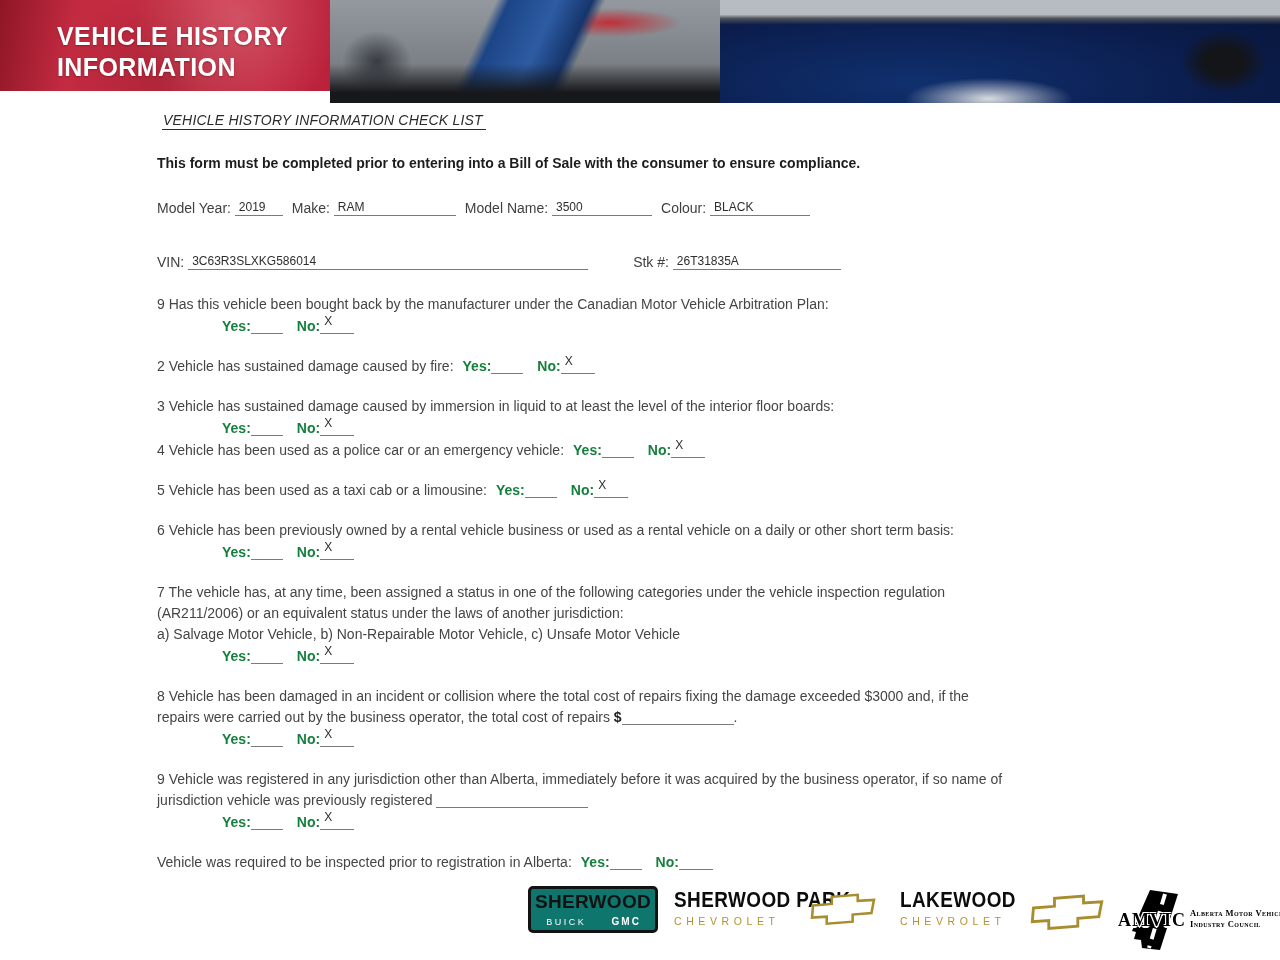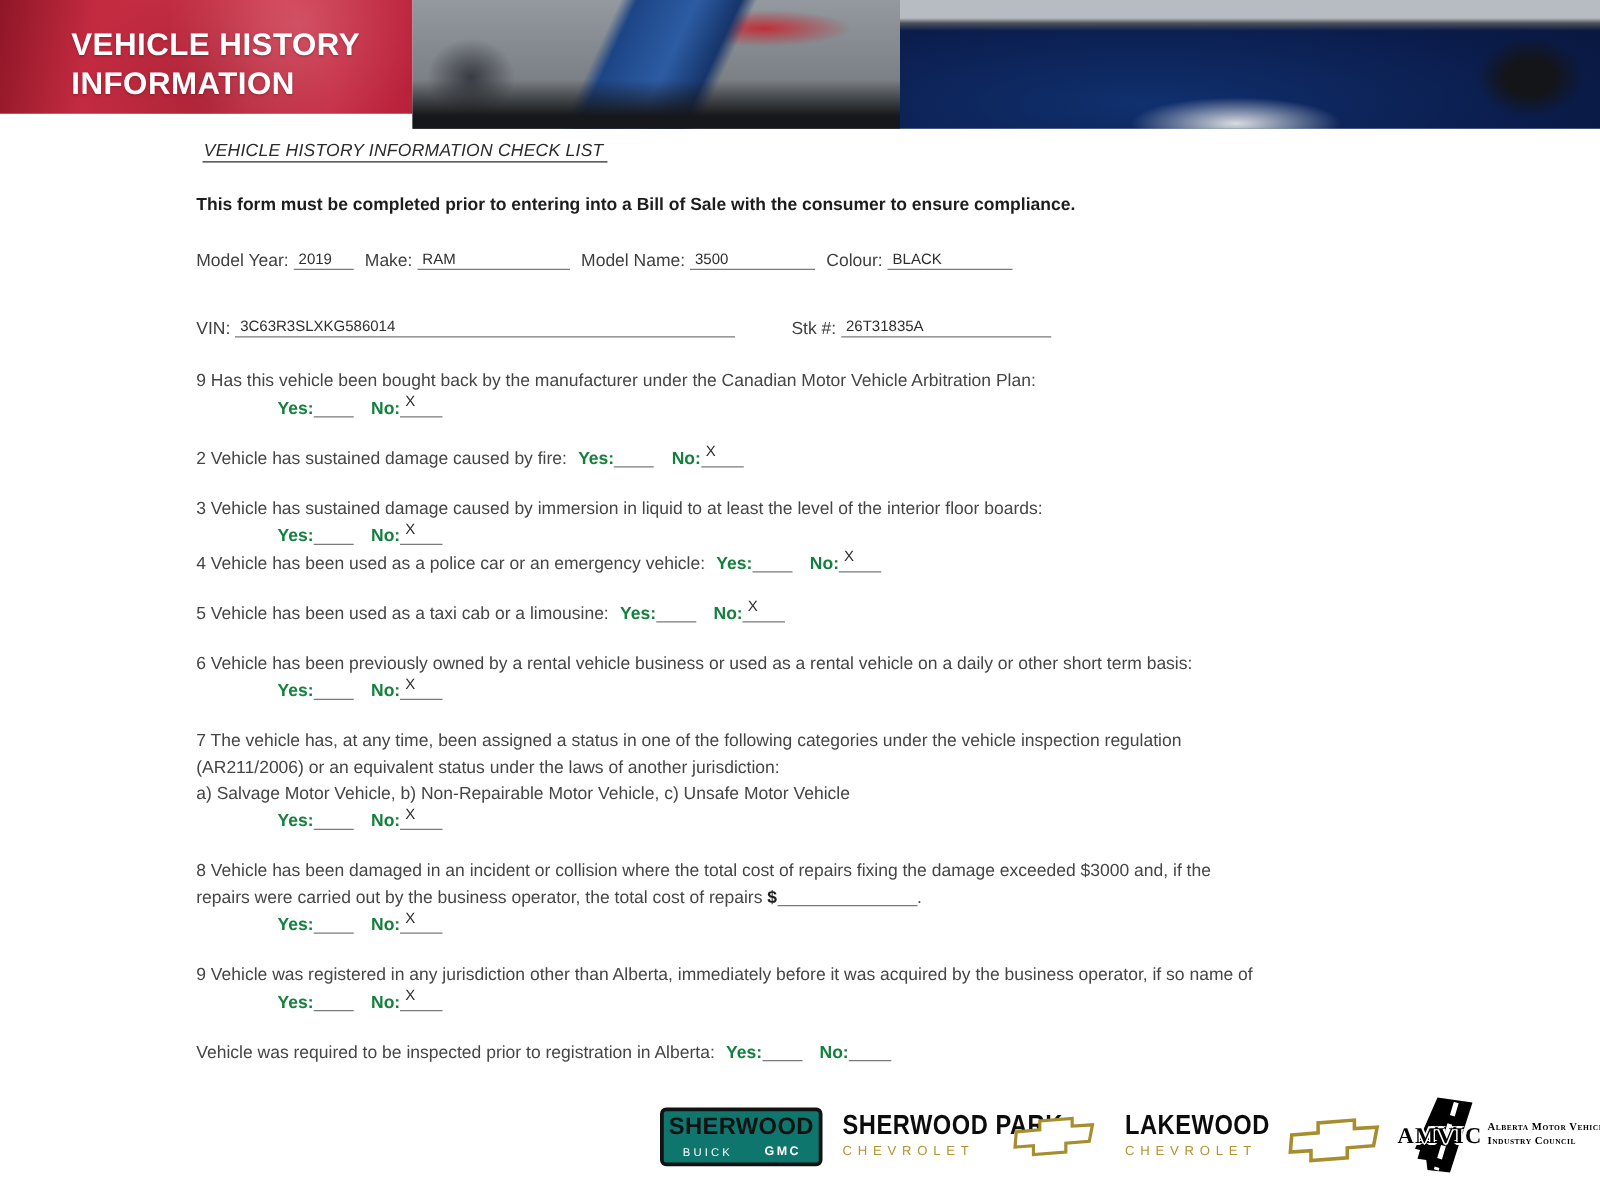--- a/index.html
+++ b/index.html
@@ -90,21 +90,21 @@
   .logo-lw { left:900px; width:204px; }
   .chev-name {
     font-size:22px; font-weight:900; color:#0c0c0c; white-space:nowrap;
     transform:scaleX(.86); transform-origin:left; letter-spacing:.5px; line-height:24px;
   }
   .chev-sub { font-size:10.5px; color:#b3922f; letter-spacing:4.6px; margin-top:3px; white-space:nowrap; }
   .chev-bowtie { position:absolute; top:1px; }
   .logo-sp .chev-bowtie { right:4px; width:66px; height:40px; }
   .logo-lw .chev-bowtie { right:0px; width:74px; height:46px; }
 
-  .logo-amvic { position:absolute; left:1118px; top:0; width:156px; height:66px; }
+  .logo-amvic { position:absolute; left:1118px; top:12px; width:156px; height:66px; }
   .amvic-shape { position:absolute; left:6px; top:0; width:62px; height:64px; }
   .amvic-acronym {
     position:absolute; left:0px; top:22px; font-family:"Liberation Serif", serif;
     font-weight:bold; font-size:18px; letter-spacing:1px; color:#000;
     text-shadow:-1px -1px 0 #fff, 1px -1px 0 #fff, -1px 1px 0 #fff, 1px 1px 0 #fff, 0 2px 0 #fff;
   }
   .amvic-text {
     position:absolute; left:72px; top:20px; font-family:"Liberation Serif", serif;
     font-weight:bold; font-size:8.5px; line-height:10.5px; color:#000;
     font-variant:small-caps; letter-spacing:.4px; white-space:nowrap;
@@ -159,20 +159,21 @@
         <div class="q-text">a) Salvage Motor Vehicle, b) Non-Repairable Motor Vehicle, c) Unsafe Motor Vehicle</div>
         <div class="q-answers"><span class="answers"><span class="yn">Yes:</span><span class="blank ans-blank" style="width: 32px;"></span><span class="yn no-lab">No:</span><span class="blank ans-blank" style="width: 34px;"><span class="fill-value">X</span></span></span></div>
       </div>
       <div class="question">
         <div class="q-text">8 Vehicle has been damaged in an incident or collision where the total cost of repairs fixing the damage exceeded $3000 and, if the</div>
         <div class="q-text">repairs were carried out by the business operator, the total cost of repairs <span class="q-bold">$</span><span class="blank" style="width: 112px;"></span>.</div>
         <div class="q-answers"><span class="answers"><span class="yn">Yes:</span><span class="blank ans-blank" style="width: 32px;"></span><span class="yn no-lab">No:</span><span class="blank ans-blank" style="width: 34px;"><span class="fill-value">X</span></span></span></div>
       </div>
       <div class="question">
         <div class="q-text">9 Vehicle was registered in any jurisdiction other than Alberta, immediately before it was acquired by the business operator, if so name of</div>
+        <div class="q-text">jurisdiction vehicle was previously registered <span class="blank" style="width: 152px;"></span></div>
         <div class="q-answers"><span class="answers"><span class="yn">Yes:</span><span class="blank ans-blank" style="width: 32px;"></span><span class="yn no-lab">No:</span><span class="blank ans-blank" style="width: 34px;"><span class="fill-value">X</span></span></span></div>
       </div>
     </div>
 
   <div class="final-line">
     <span>Vehicle was required to be inspected prior to registration in Alberta:</span><span id="final-answers"><span class="answers inline"><span class="yn">Yes:</span><span class="blank ans-blank" style="width: 32px;"></span><span class="yn no-lab">No:</span><span class="blank ans-blank" style="width: 34px;"></span></span></span>
   </div>
 </div>
 
 <div class="footer">

